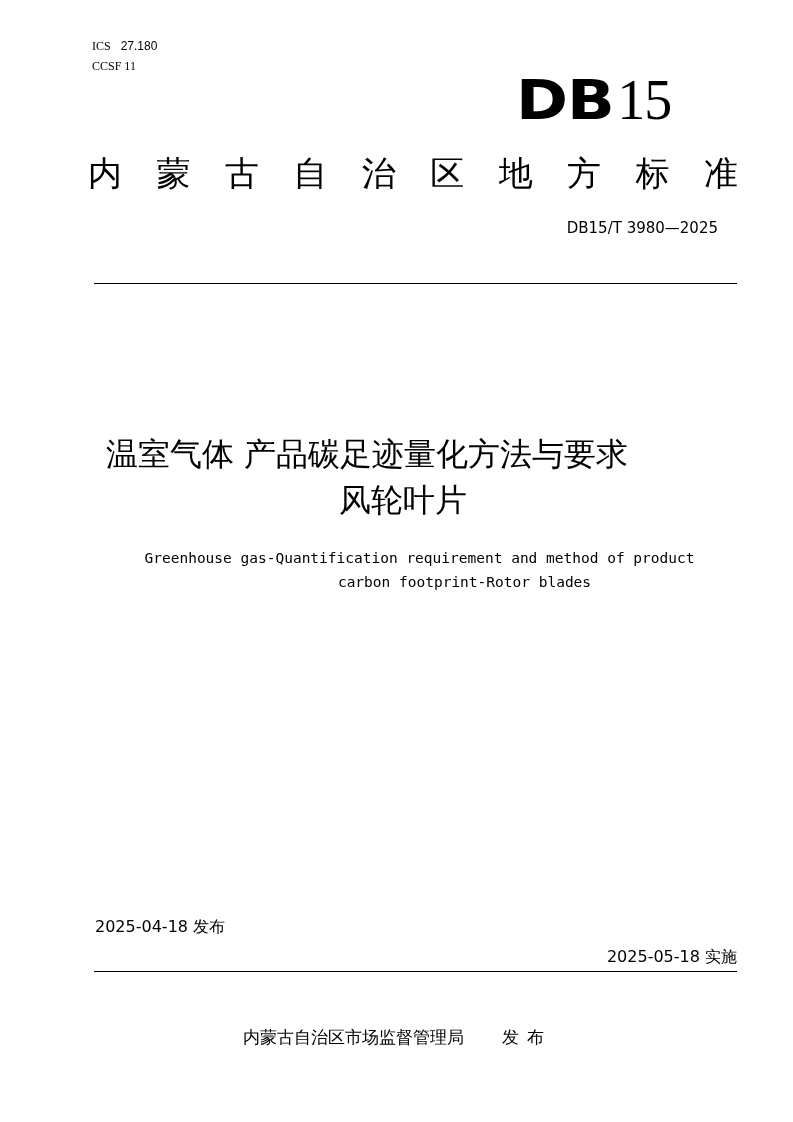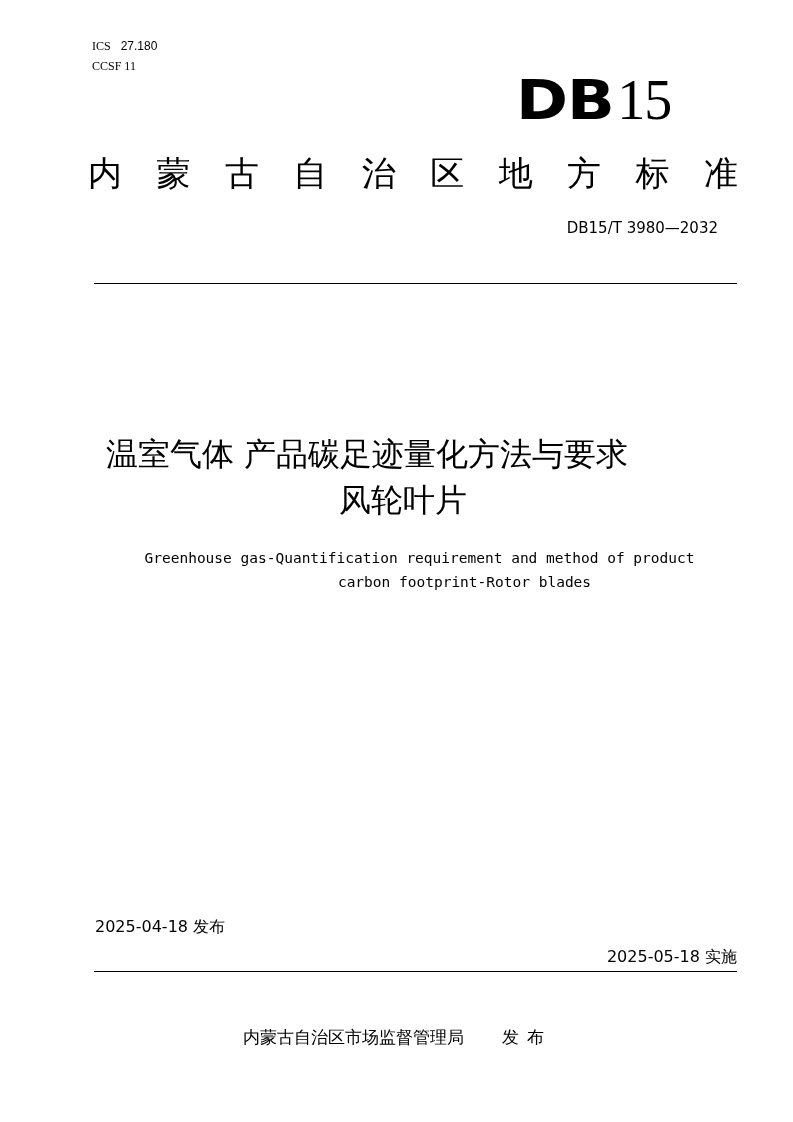--- a/index.html
+++ b/index.html
@@ -47,21 +47,21 @@
   <span>古</span>
   <span>自</span>
   <span>治</span>
   <span>区</span>
   <span>地</span>
   <span>方</span>
   <span>标</span>
   <span>准</span>
 </div>
 
-<div class="abs std-no">DB15/T 3980—2032</div>
+<div class="abs std-no">DB15/T 3980—2025</div>
 
 <div class="abs hr1"></div>
 
 <div class="abs doc-title l1">温室气体 产品碳足迹量化方法与要求</div>
 <div class="abs doc-title l2">风轮叶片</div>
 
 <div class="abs en-title l1">Greenhouse gas-Quantification requirement and method of product</div>
 <div class="abs en-title l2">carbon footprint-Rotor blades</div>
 
 <div class="abs date-left">2025-04-18 发布</div>

